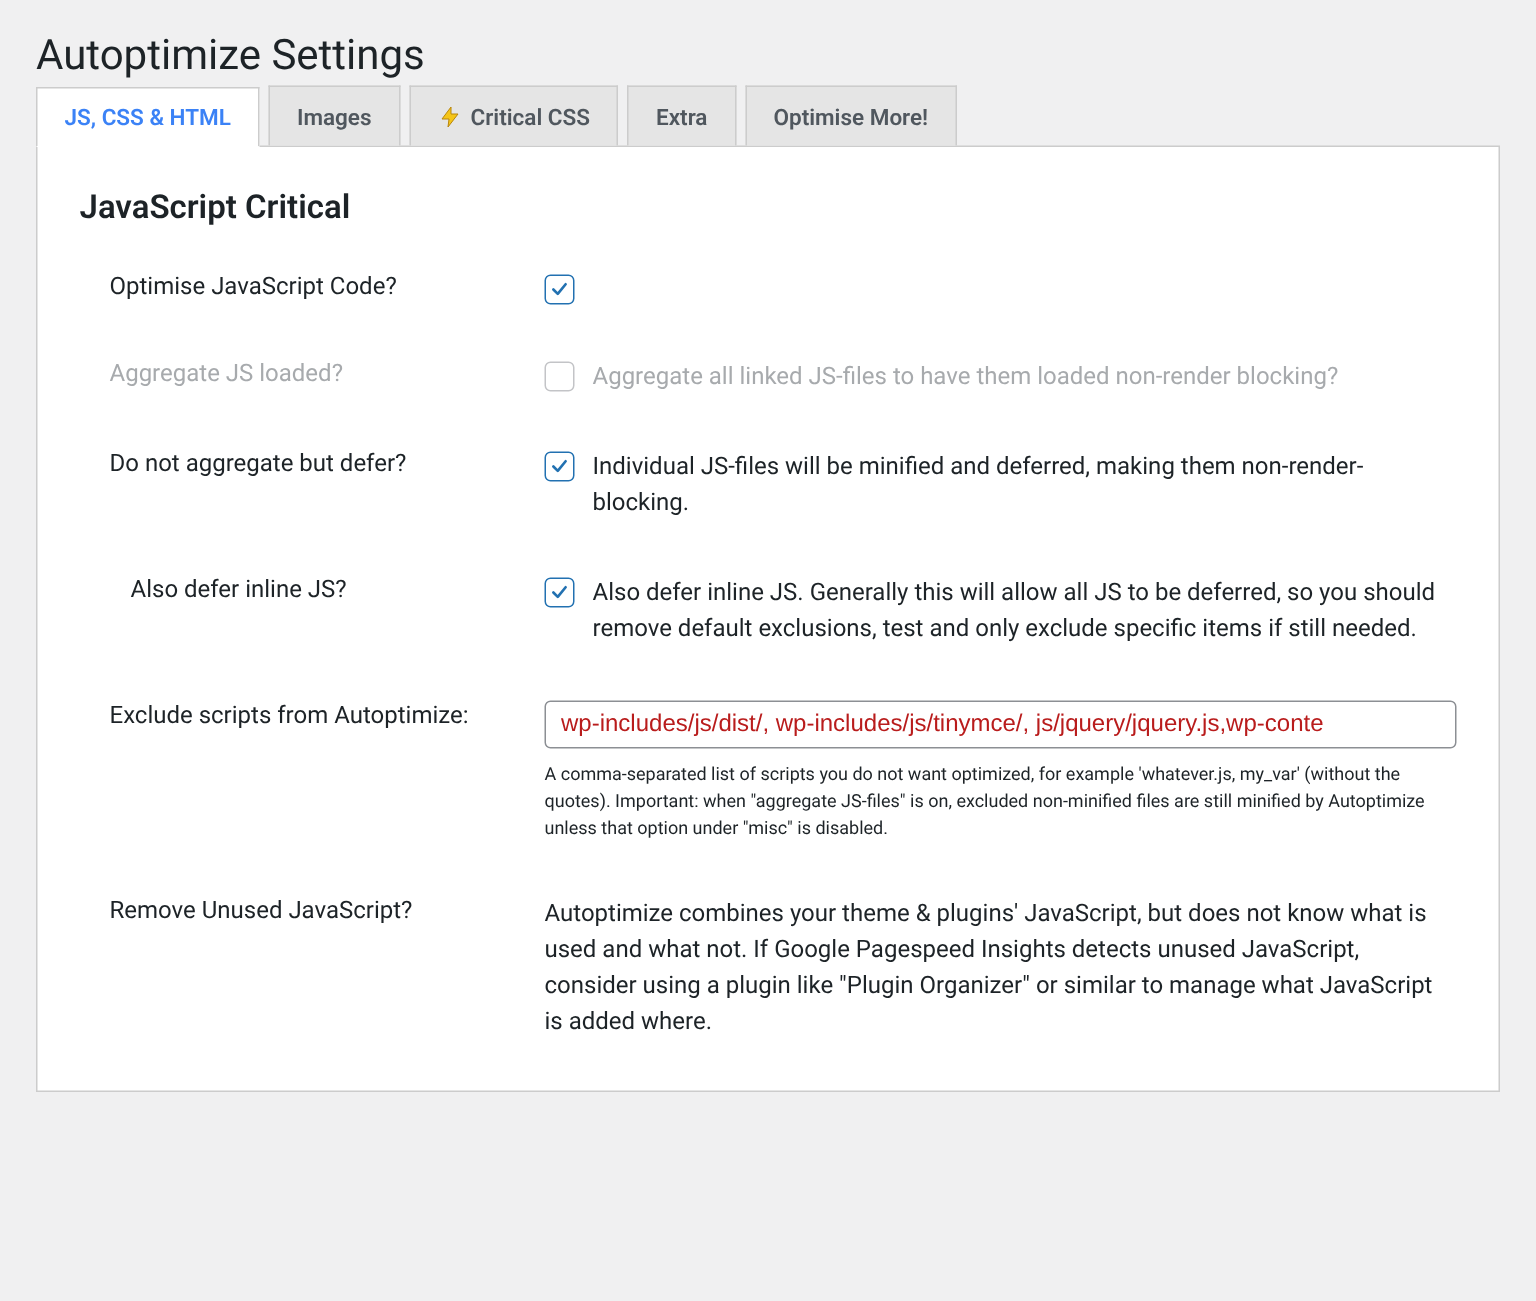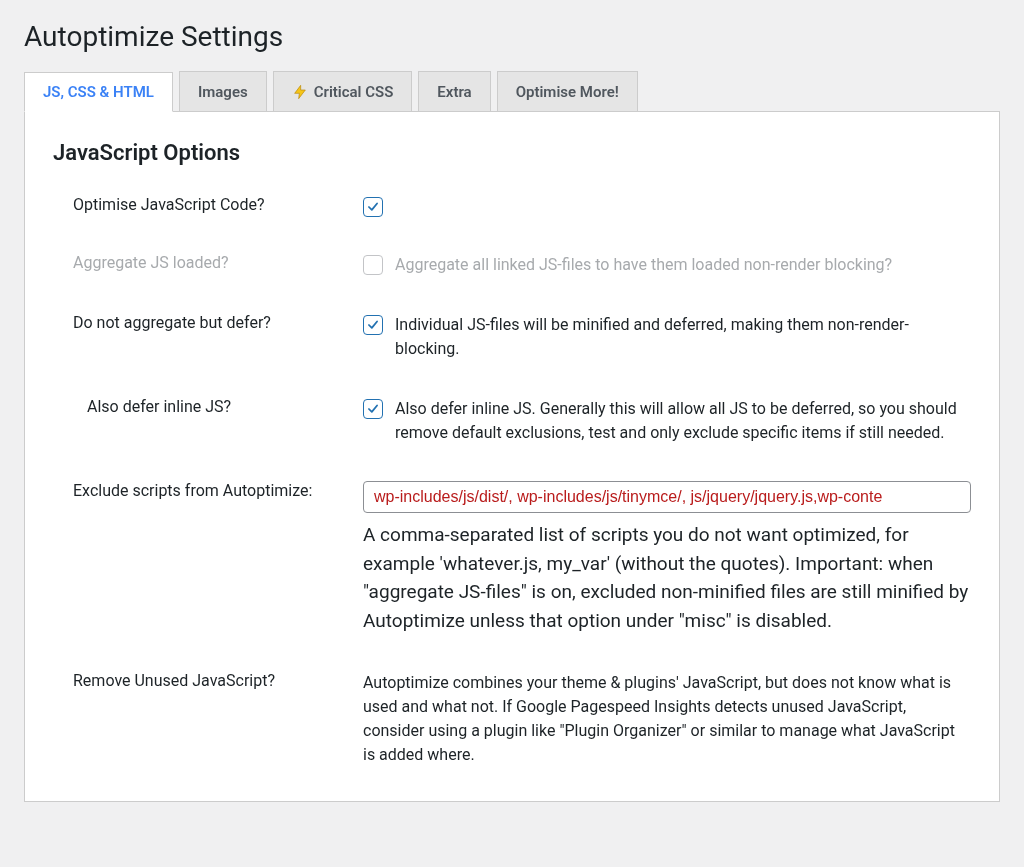--- a/index.html
+++ b/index.html
@@ -11,21 +11,21 @@
   padding: 0;
 }
 .wrap {
   padding: 20px 24px;
   max-width: 1024px;
 }
 h1.page-title {
   font-size: 28px;
   font-weight: 400;
   color: #1d2327;
-  margin-bottom: 18px;
+  margin-bottom: 4px;
 }
 .tab-row {
   display: flex;
   border-bottom: 1px solid #ccc;
 }
 .tab {
   padding: 10px 18px;
   background: #e5e5e5;
   border: 1px solid #ccc;
   border-bottom: none;
@@ -84,21 +84,21 @@
   align-items: flex-start;
   gap: 12px;
 }
 .form-desc {
   font-size: 16px;
   color: #1d2327;
   line-height: 1.5;
 }
 .form-desc.disabled { color: #a7aaad; }
 .help-text {
-  font-size: 19px;
+  font-size: 12px;
   color: #1d2327;
   line-height: 1.5;
   margin-top: 8px;
 }
 .checkbox {
   width: 20px;
   height: 20px;
   border: 1.5px solid #2271b1;
   border-radius: 4px;
   background: #fff;
@@ -150,21 +150,21 @@
     </div>
     <div class="tab">
         <span>Extra</span>
       </div>
     <div class="tab">
         <span>Optimise More!</span>
       </div>
   </div>
 
   <div class="panel">
-    <h2 class="section-title">JavaScript Options</h2>
+    <h2 class="section-title">JavaScript Critical</h2>
 
     <div class="form-row">
       <div class="form-label">Optimise JavaScript Code?</div>
       <div class="form-field">
         <span class="checkbox checked">
           <svg viewBox="0 0 24 24">
               <path d="M5 12 L10 17 L19 6" fill="none" stroke-width="3" stroke-linecap="round" stroke-linejoin="round"></path>
             </svg>
         </span>
       </div>

